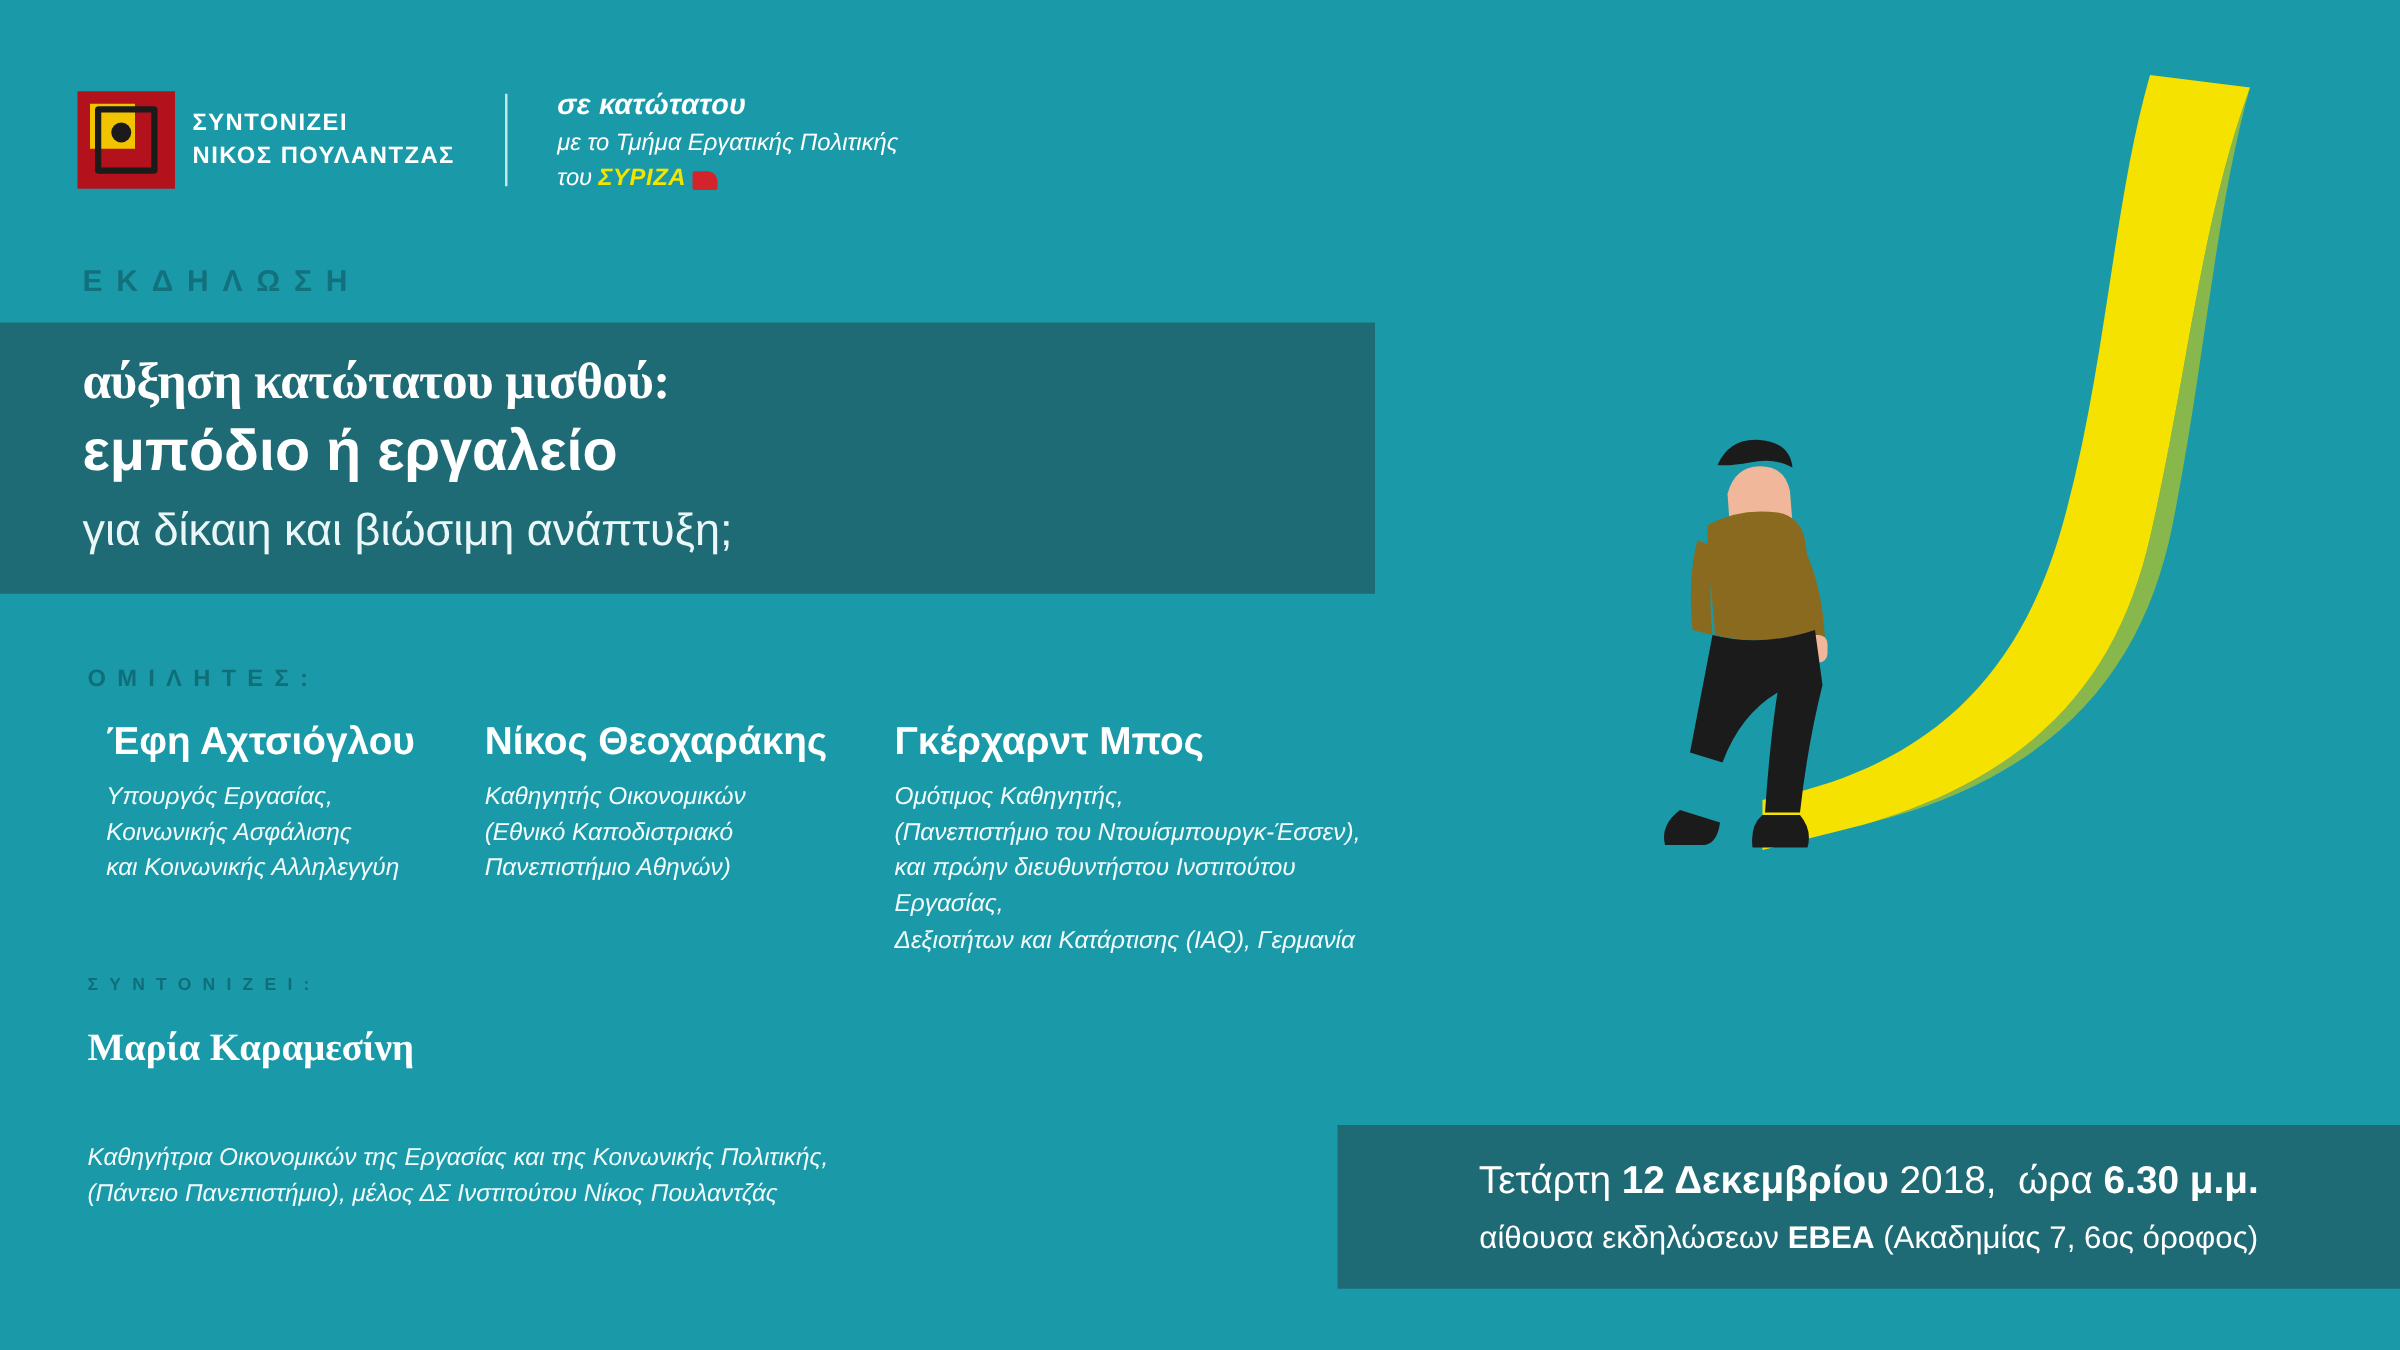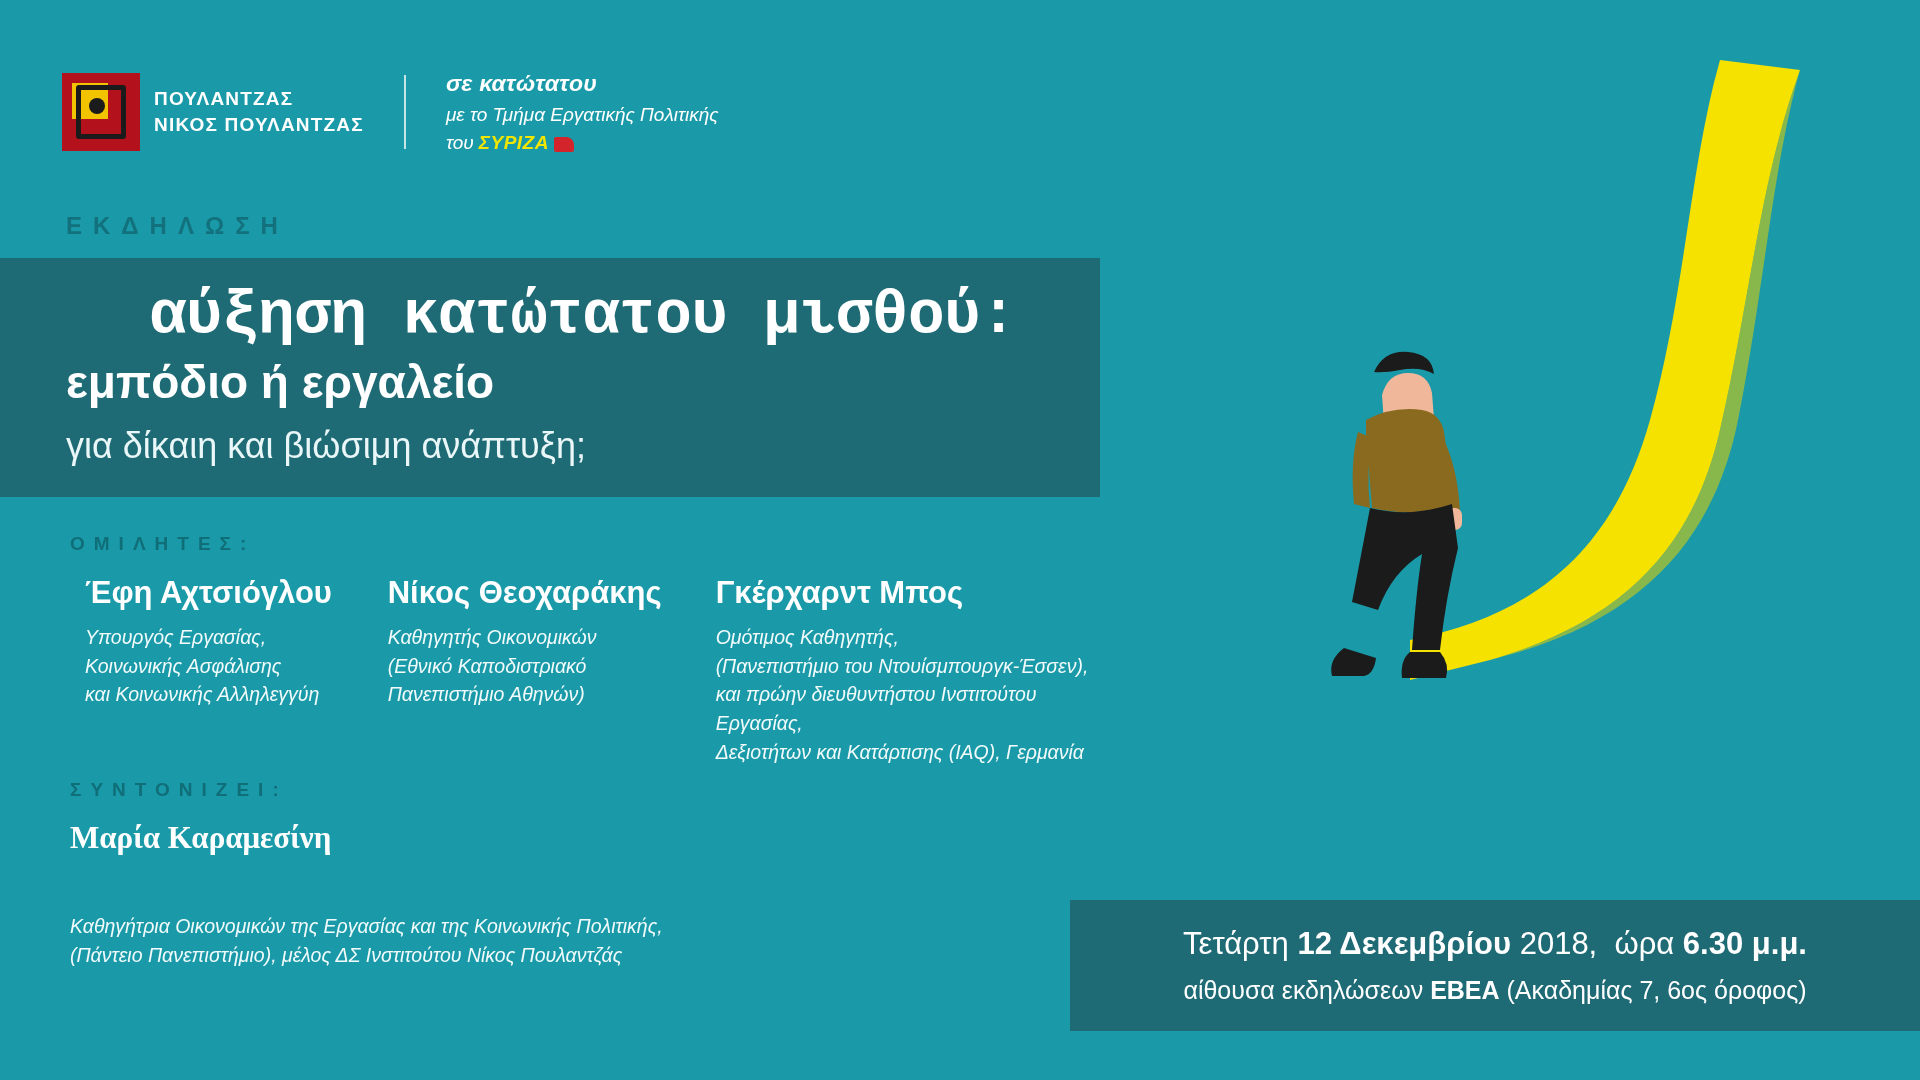--- a/index.html
+++ b/index.html
@@ -135,26 +135,25 @@
   .headline-panel {
     position: absolute;
     left: 0;
     top: 258px;
     width: 1100px;
     background: #1f6b75;
     padding: 24px 0 30px 66px;
     box-sizing: border-box;
   }
   .h-main {
-    font-family: Liberation Mono, monospace;
-    font-weight: bold;
-    font-size: 61px;
+    font-family: Liberation Serif, serif;
+    font-weight: bold;
+    font-size: 41px;
     letter-spacing: -0.5px;
     line-height: 1.12;
-    text-align: center;
   }
   .h-sub {
     font-family: "Liberation Sans", sans-serif;
     font-weight: bold;
     font-size: 46px;
     margin-top: 6px;
     line-height: 1.15;
   }
   .h-tail {
     font-family: "Liberation Sans", sans-serif;
@@ -202,21 +201,21 @@
     color: #f2fbfc;
   }
 
   
   .label-mod {
     position: absolute;
     left: 70px;
     top: 779px;
     font-family: "Liberation Sans", sans-serif;
     font-weight: bold;
-    font-size: 19px;
+    font-size: 14px;
     letter-spacing: 9px;
     color: #0f6e78;
   }
   .mod-name {
     position: absolute;
     left: 70px;
     top: 820px;
     font-family: Liberation Serif, serif;
     font-weight: bold;
     font-size: 31px;
@@ -289,21 +288,21 @@
     </g>
   </svg>
 
   <div class="header">
     <div class="logo-block">
       <div class="logo-mark">
         <div class="sq-y"></div>
         <div class="glyph"></div>
       </div>
       <div class="logo-text">
-        <div>ΠΟΥΛΑΝΤΖΑΣ</div>
+        <div>ΣΥΝΤΟΝΙΖΕΙ</div>
         <div>ΝΙΚΟΣ ΠΟΥΛΑΝΤΖΑΣ</div>
       </div>
     </div>
     <div class="hdr-divider"></div>
     <div class="collab">
       <div class="l1">σε κατώτατου</div>
       <div class="l2">με το Τμήμα Εργατικής Πολιτικής</div>
       <div class="l3">
         <span>του</span>
         <span class="party">ΣΥΡΙΖΑ</span>

